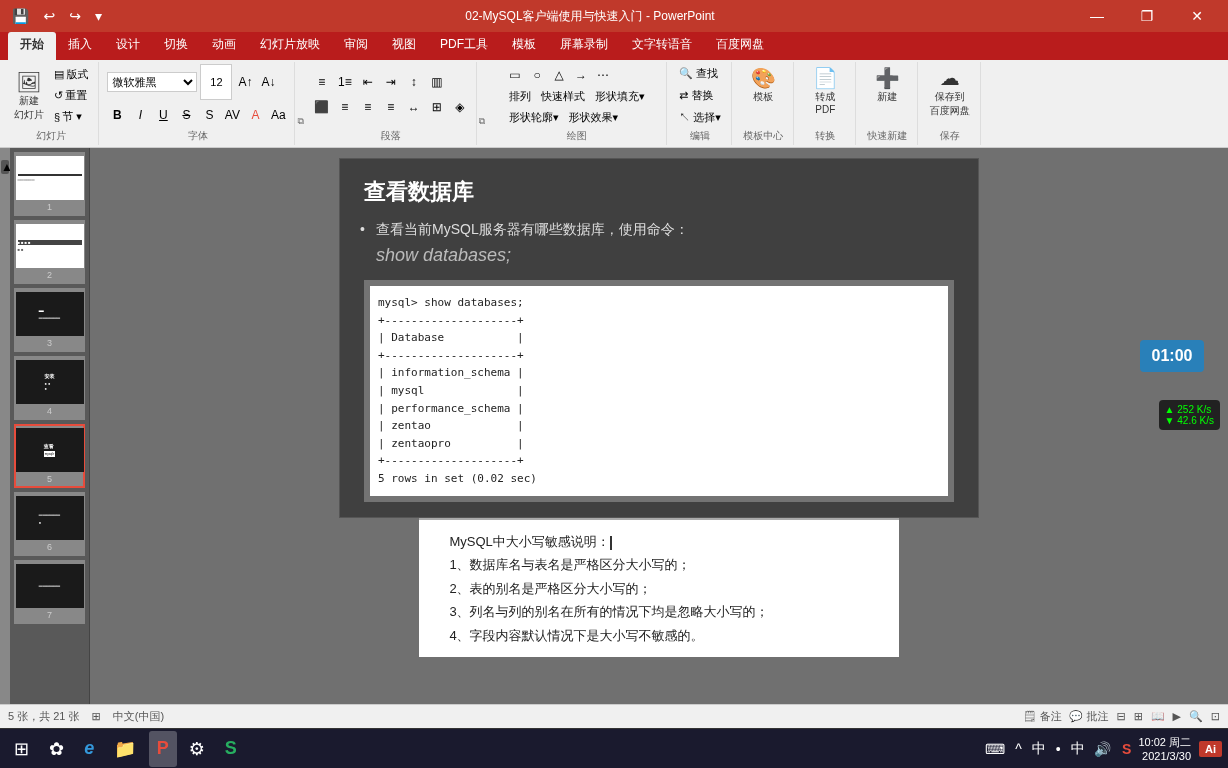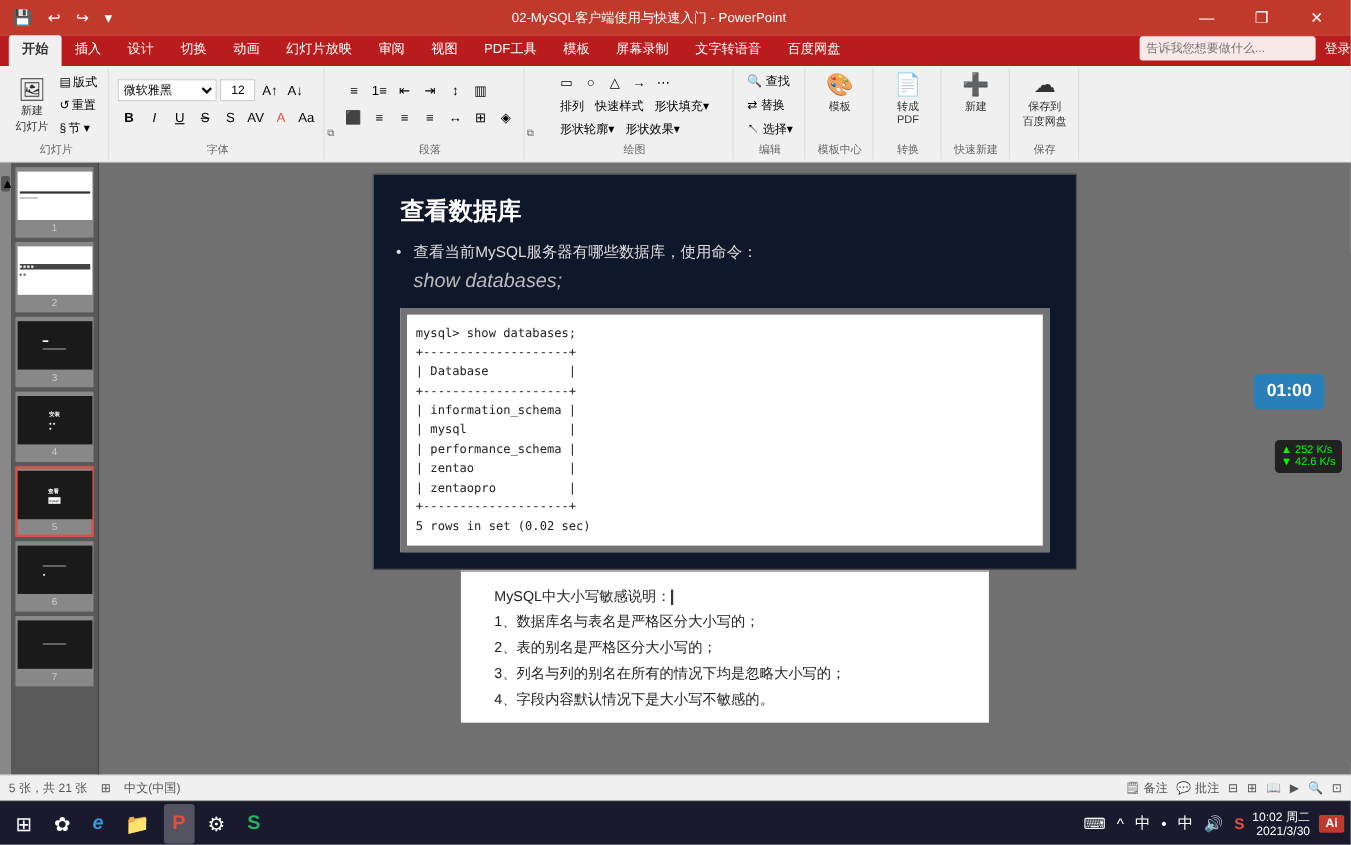--- a/index.html
+++ b/index.html
@@ -100,21 +100,21 @@
     
     .font-select {
       width: 90px;
       height: 20px;
       font-size: 11px;
       border: 1px solid #ccc;
       background: white;
     }
     .font-size-input {
       width: 32px;
-      height: 20px;
+      height: 36px;
       font-size: 11px;
       border: 1px solid #ccc;
       text-align: center;
     }
 
     
     #main {
       display: flex;
       height: calc(768px - 32px - 28px - 88px - 24px - 40px);
       background: #707070;
@@ -163,21 +163,21 @@
       padding: 10px;
       overflow-y: auto;
       background: #707070;
       position: relative;
     }
 
     
     #slide {
       width: 640px;
       min-height: 360px;
-      background: #0f172a;
+      background: #404040;
       border: 1px solid #555;
       position: relative;
       flex-shrink: 0;
     }
     .slide-title {
       color: white;
       font-size: 22px;
       font-weight: bold;
       padding: 18px 24px 10px;
     }
@@ -321,24 +321,20 @@
   <div class="ribbon-tab">切换</div>
   <div class="ribbon-tab">动画</div>
   <div class="ribbon-tab">幻灯片放映</div>
   <div class="ribbon-tab">审阅</div>
   <div class="ribbon-tab">视图</div>
   <div class="ribbon-tab">PDF工具</div>
   <div class="ribbon-tab">模板</div>
   <div class="ribbon-tab">屏幕录制</div>
   <div class="ribbon-tab">文字转语音</div>
   <div class="ribbon-tab">百度网盘</div>
-  <div style="margin-left: auto; display:flex; align-items:center; padding-bottom:4px;">
-    <input type="text" style="width: 160px; height: 22px; border: none; border-radius: 3px; padding: 0px 6px; font-size: 11px; background: rgba(255, 255, 255, 0.9);" placeholder="告诉我您想要做什么...">
-    <span style="color:white; margin-left:8px; font-size:12px; cursor:pointer;">登录</span>
-  </div>
 </div>
 
 <div id="ribbon">
 
   <div class="ribbon-group">
     <div class="ribbon-group-content">
       <div class="ribbon-btn">
         <span class="icon">🖼</span>
         <span>新建</span>
         <span>幻灯片</span>

